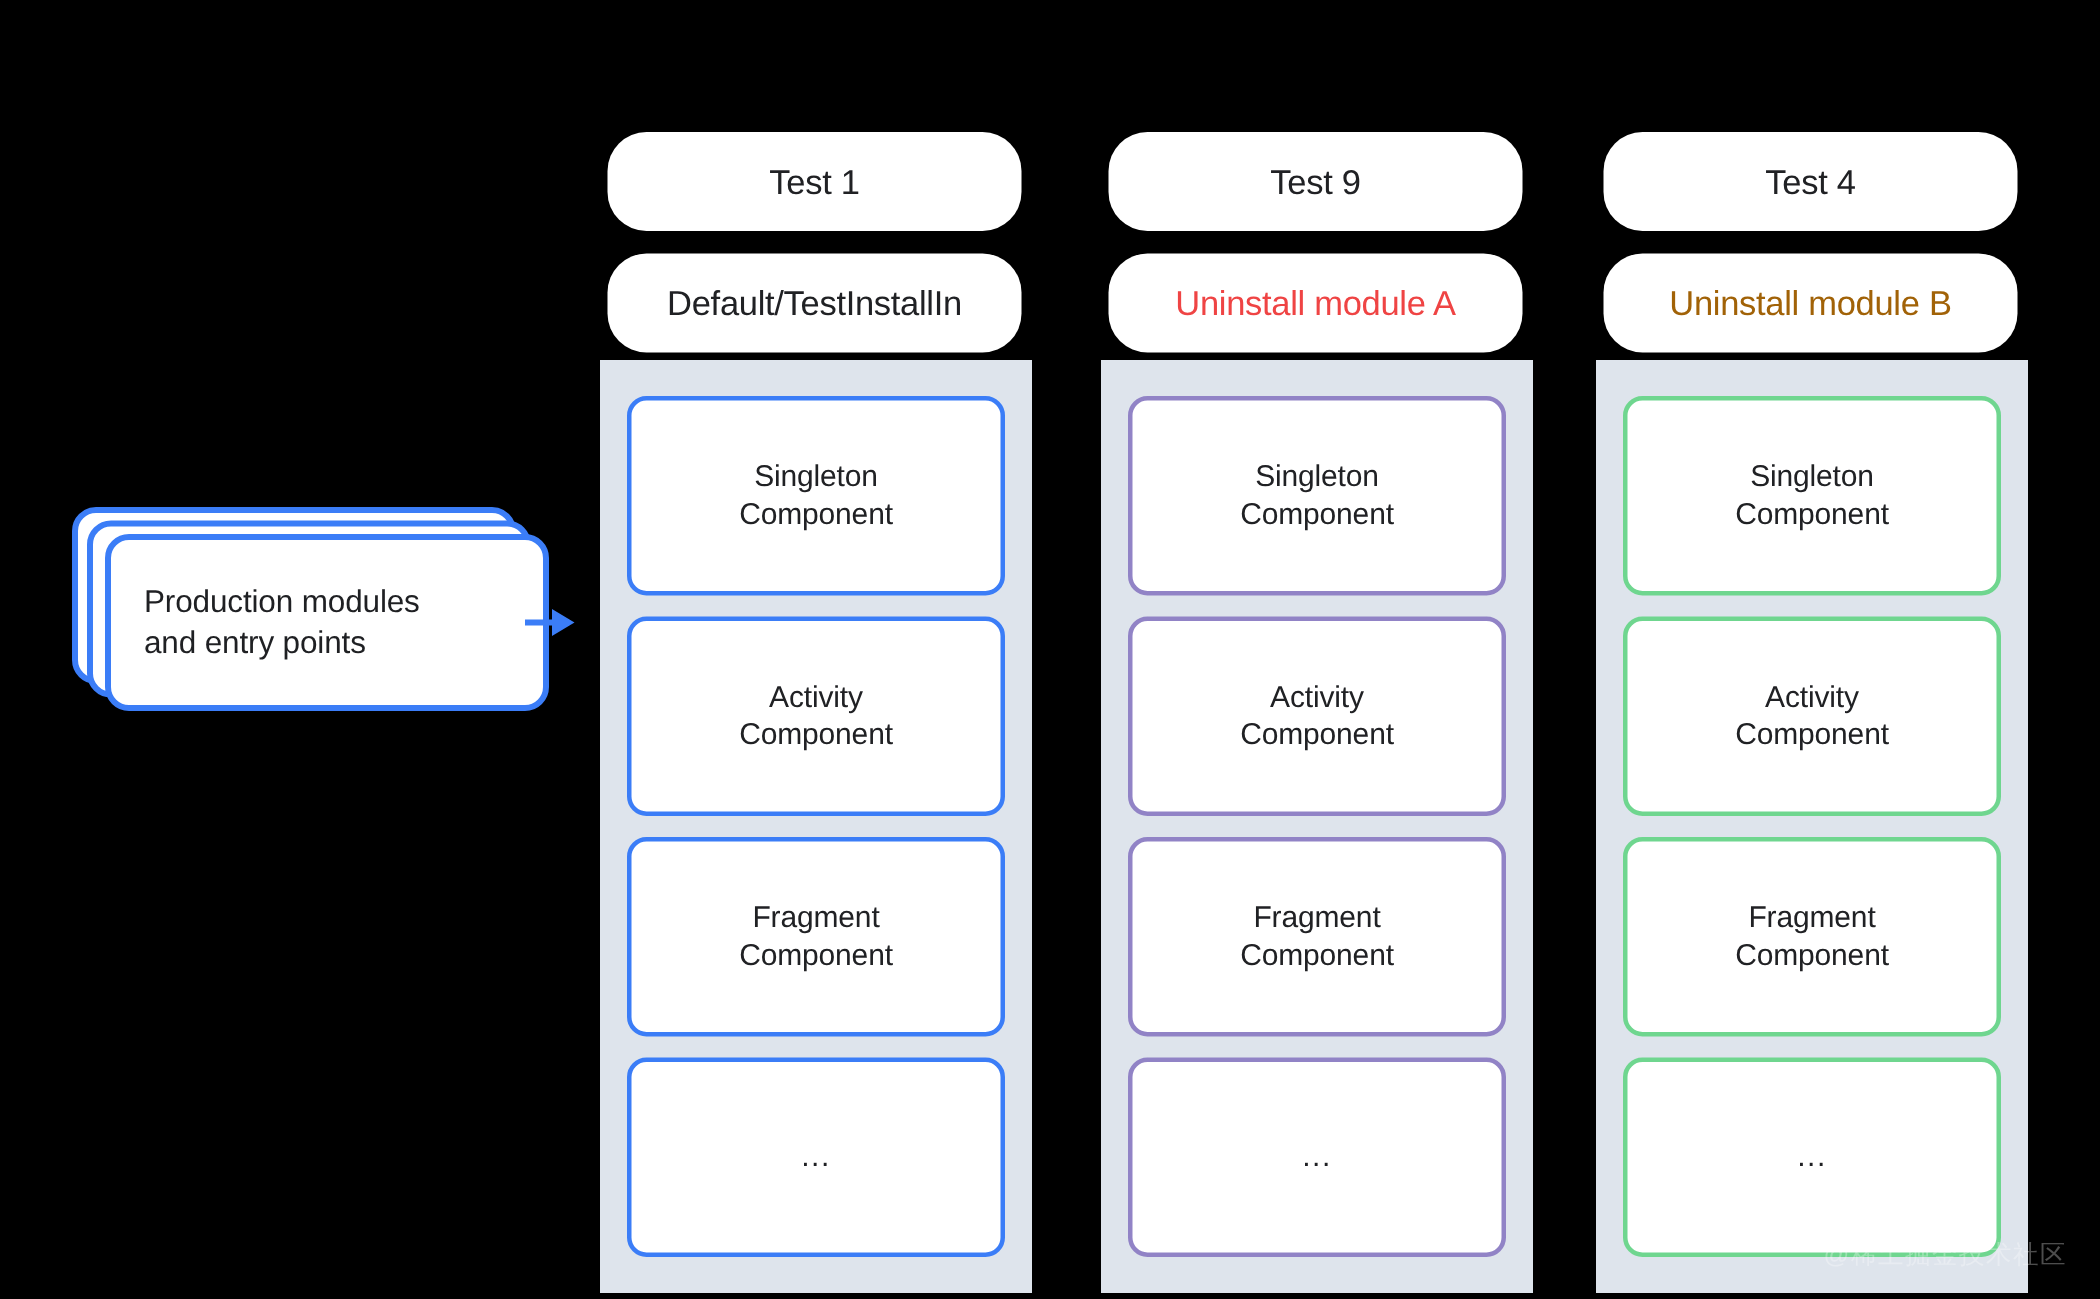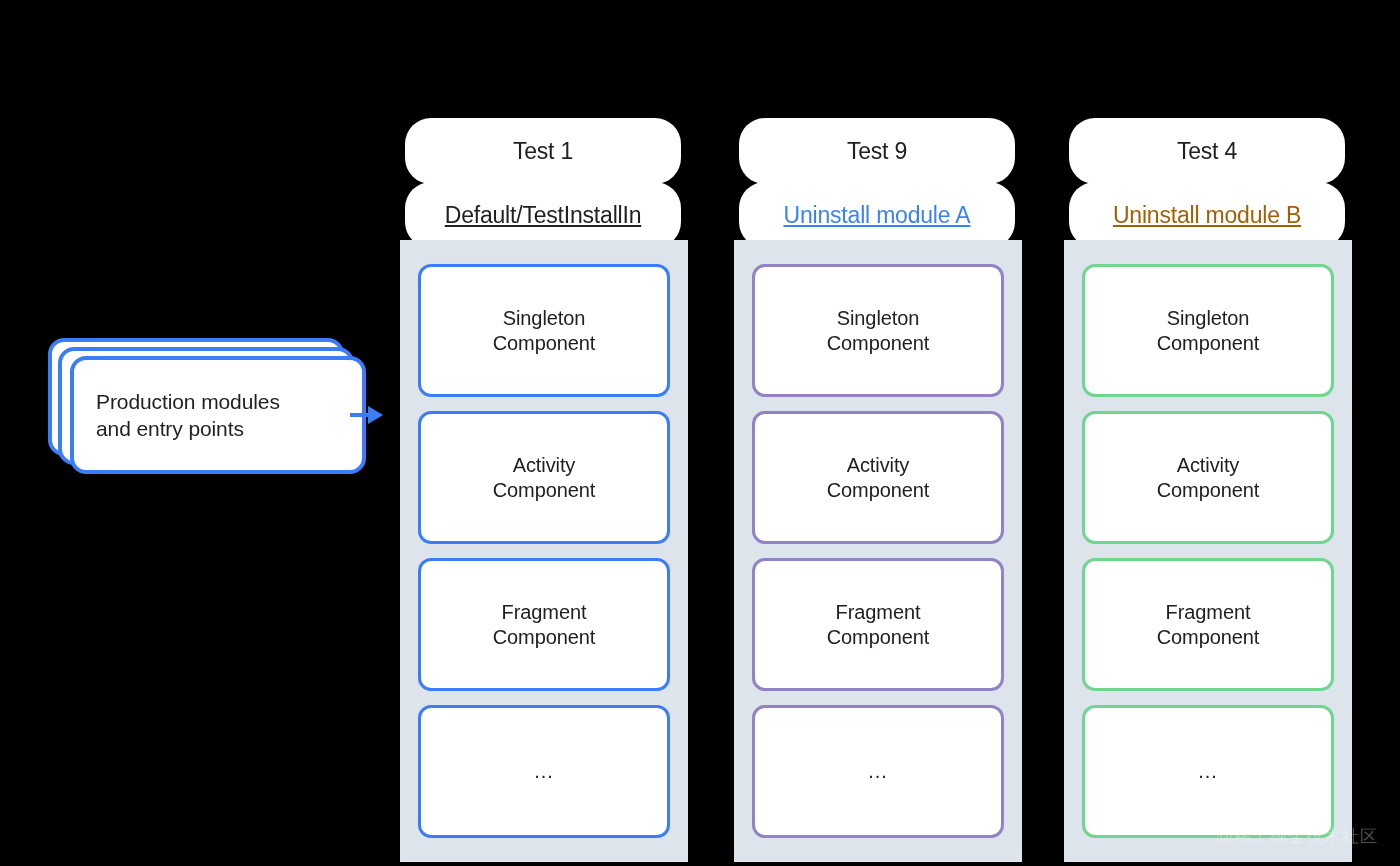--- a/index.html
+++ b/index.html
@@ -83,24 +83,23 @@
     background: #ffffff;
     border-radius: 26px;
     display: flex;
     align-items: center;
     justify-content: center;
     font-size: 23px;
     color: #202124;
     letter-spacing: -0.2px;
     white-space: nowrap;
     overflow: hidden;
-    margin-top: 30px;
   }
   .pill.pill-title { top: 88px; }
-  .pill.pill-sub   { top: 152px; text-decoration: underline; }
+  .pill.pill-sub   { top: 169px; }
 
   .panel {
     position: absolute;
     top: 240px;
     left: 0px;
     width: 288px;
     height: 622px;
     background: #DEE4EC;
     box-sizing: border-box;
     padding: 24px 18px 24px 18px;
@@ -130,21 +129,21 @@
     font-size: 20px;
     letter-spacing: 1px;
     color: #202124;
   }
 
   
   .c-test1 .cbox { border-color: #3B7DF7; }
   .c-test2 .cbox { border-color: #9183C6; }
   .c-test3 .cbox { border-color: #6FD68F; }
 
-  .c-test2 .pill-sub { color: #3b82f6; }
+  .c-test2 .pill-sub { color: #ef4444; }
   .c-test3 .pill-sub { color: #a16207; }
 
   
   .watermark {
     position: absolute;
     right: 22px;
     bottom: 18px;
     font-size: 17px;
     color: rgba(255,255,255,0.30);
     letter-spacing: 1px;

